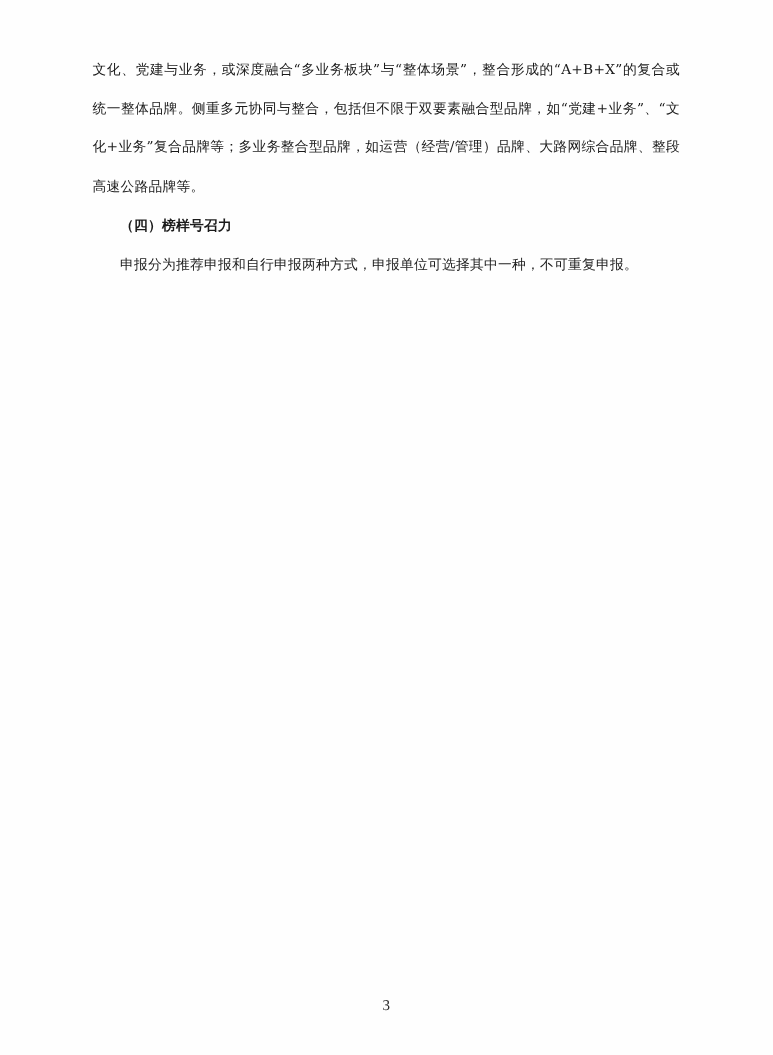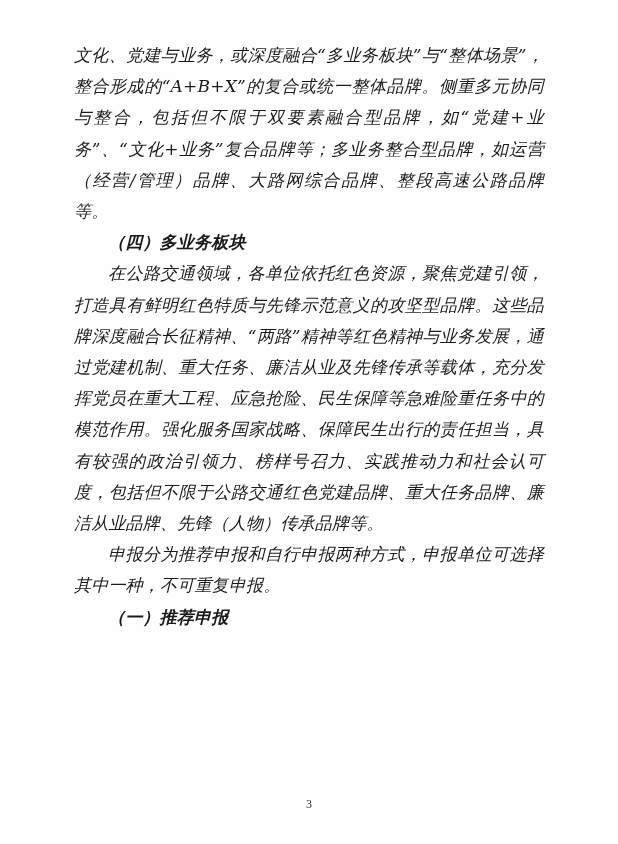--- a/index.html
+++ b/index.html
@@ -17,27 +17,26 @@
   }
   .page {
     position: relative;
     width: 618px;
     height: 844px;
     box-sizing: border-box;
     padding: 40px 74px 0 74px;
     background: #fefefe;
   }
   .doc-body {
-    font-size: 17px;
+    font-size: 11px;
     line-height: 31.2px;
     text-align: justify;
     text-justify: inter-ideograph;
     letter-spacing: 0.2px;
     color: #1a1a1a;
-    font-style: italic;
   }
   p {
     margin: 0;
     text-indent: 2em;
   }
   p.noindent {
     text-indent: 0;
   }
   .heading {
     text-indent: 2em;
@@ -59,26 +58,24 @@
   }
 </style>
 </head>
 <body>
 
 <div class="page">
   <div class="doc-body">
 
     <p class="block noindent">文化、党建与业务，或深度融合“多业务板块”与“整体场景”，整合形成的“A+B+X”的复合或统一整体品牌。侧重多元协同与整合，包括但不限于双要素融合型品牌，如“党建+业务”、“文化+业务”复合品牌等；多业务整合型品牌，如运营（经营/管理）品牌、大路网综合品牌、整段高速公路品牌等。</p>
 
-    <p class="block heading">（四）多业务板块</p>
+    <p class="block heading">（四）榜样号召力</p>
 
-    <p class="block">在公路交通领域，各单位依托红色资源，聚焦党建引领，打造具有鲜明红色特质与先锋示范意义的攻坚型品牌。这些品牌深度融合长征精神、“两路”精神等红色精神与业务发展，通过党建机制、重大任务、廉洁从业及先锋传承等载体，充分发挥党员在重大工程、应急抢险、民生保障等急难险重任务中的模范作用。强化服务国家战略、保障民生出行的责任担当，具有较强的政治引领力、榜样号召力、实践推动力和社会认可度，包括但不限于公路交通红色党建品牌、重大任务品牌、廉洁从业品牌、先锋（人物）传承品牌等。</p>
 
 
     <p class="block">申报分为推荐申报和自行申报两种方式，申报单位可选择其中一种，不可重复申报。</p>
 
-    <p class="block heading">（一）推荐申报</p>
 
 
   </div>
 
   <div class="page-number">3</div>
 </div>
 
 </body></html>

